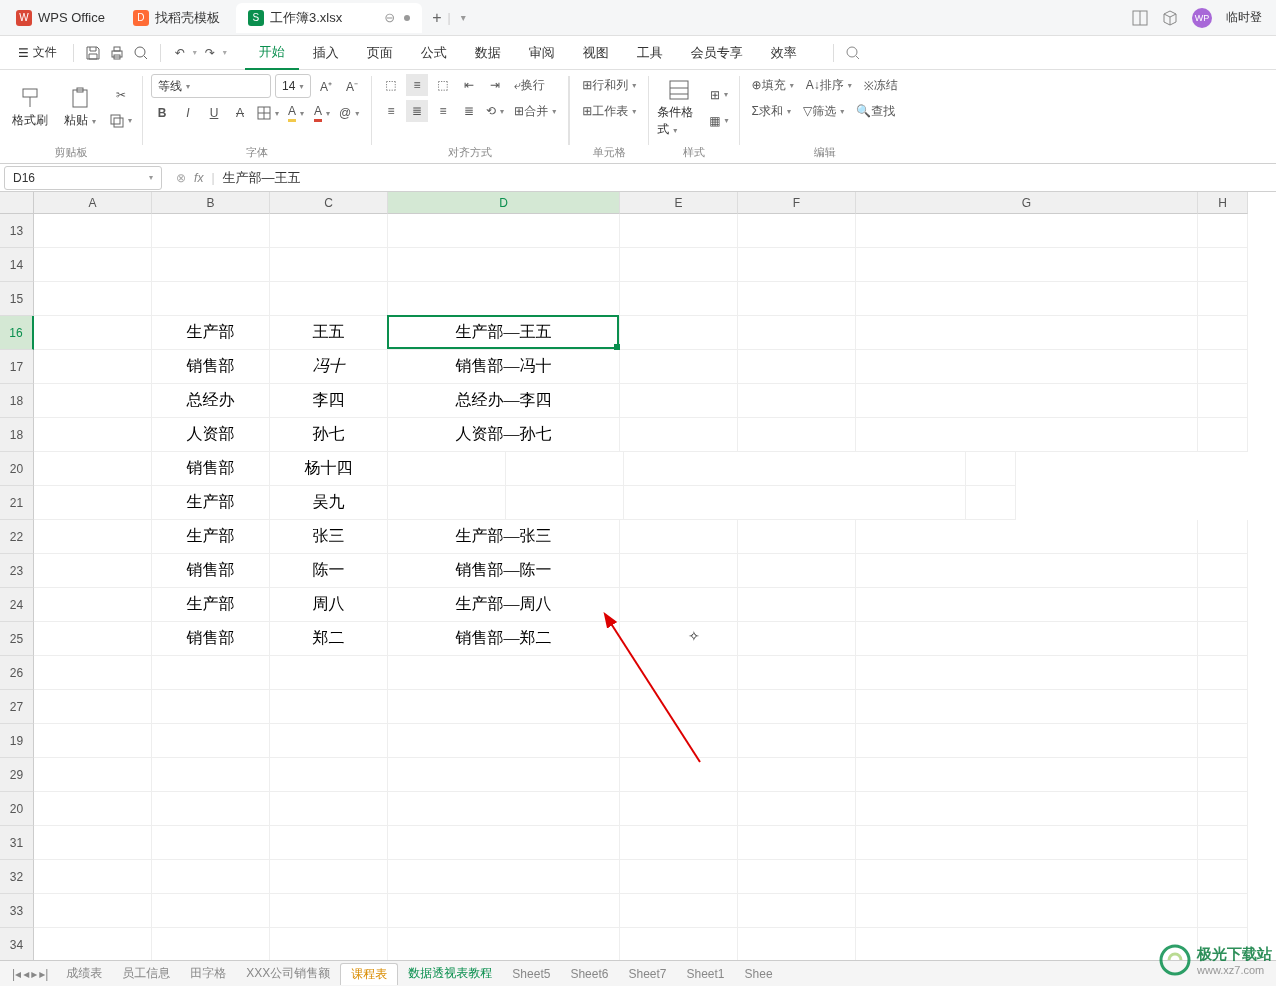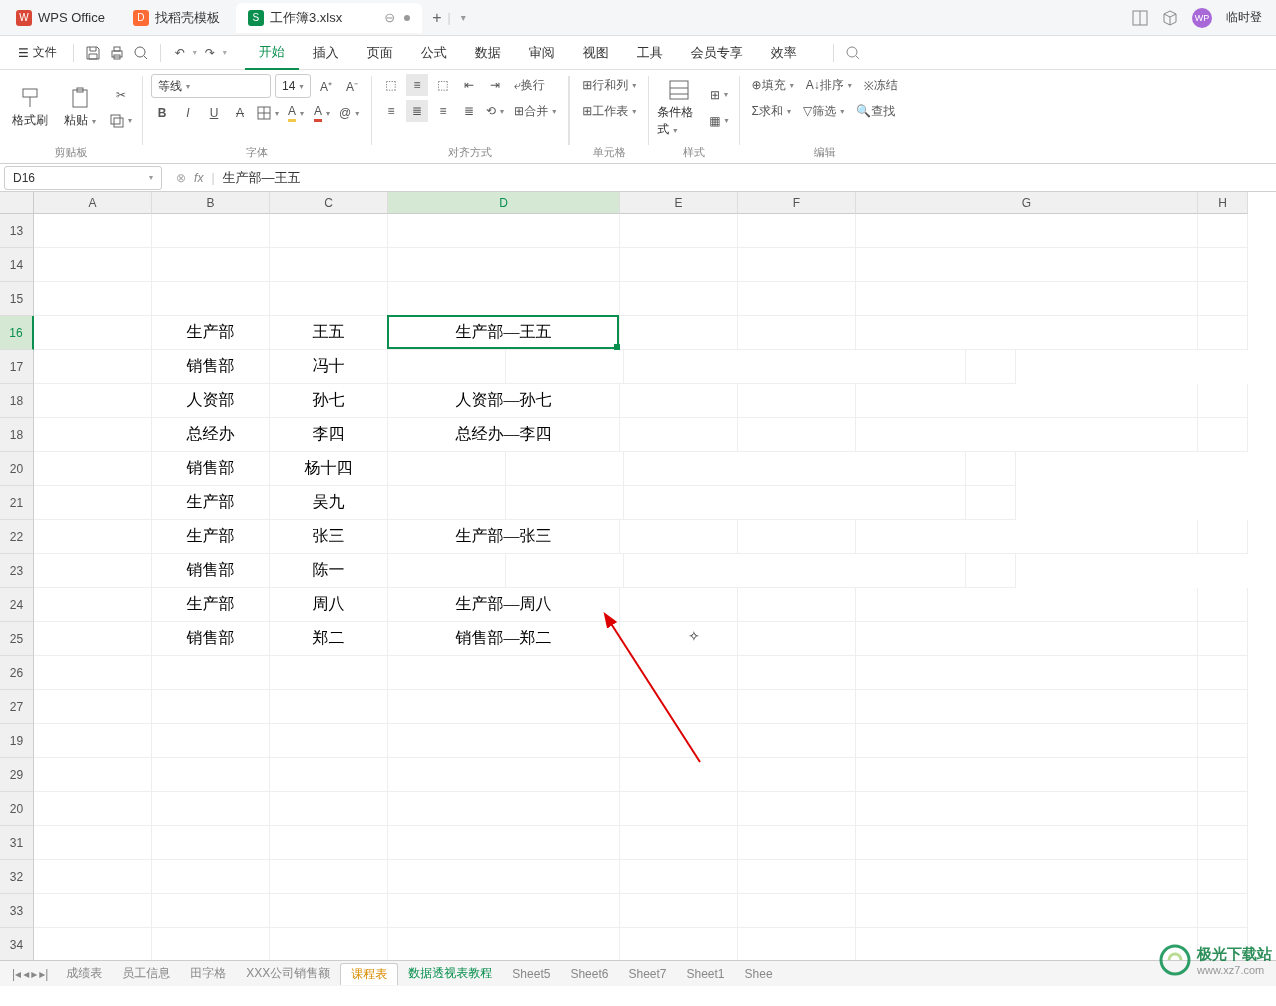--- a/index.html
+++ b/index.html
@@ -413,48 +413,49 @@
         <div class="cell" style="width: 118px;">王五</div>
         <div class="cell" style="width: 232px;">生产部—王五</div>
         <div class="cell" style="width: 118px;"></div>
         <div class="cell" style="width: 118px;"></div>
         <div class="cell" style="width: 342px;"></div>
         <div class="cell" style="width: 50px;"></div>
       </div>
       <div class="crow">
         <div class="cell" style="width: 118px;"></div>
         <div class="cell" style="width: 118px;">销售部</div>
-        <div class="cell" style="width: 118px;">冯十</div>
+        <div class="cell" style="width: 118px; font-style: italic;">冯十</div>
+        <div class="cell" style="width: 232px;">销售部—冯十</div>
+        <div class="cell" style="width: 118px;"></div>
+        <div class="cell" style="width: 118px;"></div>
+        <div class="cell" style="width: 342px;"></div>
+        <div class="cell" style="width: 50px;"></div>
+      </div>
+      <div class="crow">
+        <div class="cell" style="width: 118px;"></div>
+        <div class="cell" style="width: 118px;">总经办</div>
+        <div class="cell" style="width: 118px;">李四</div>
+        <div class="cell" style="width: 232px;">总经办—李四</div>
         <div class="cell" style="width: 118px;"></div>
         <div class="cell" style="width: 118px;"></div>
         <div class="cell" style="width: 342px;"></div>
         <div class="cell" style="width: 50px;"></div>
       </div>
       <div class="crow">
         <div class="cell" style="width: 118px;"></div>
         <div class="cell" style="width: 118px;">人资部</div>
         <div class="cell" style="width: 118px;">孙七</div>
         <div class="cell" style="width: 232px;">人资部—孙七</div>
         <div class="cell" style="width: 118px;"></div>
         <div class="cell" style="width: 118px;"></div>
         <div class="cell" style="width: 342px;"></div>
         <div class="cell" style="width: 50px;"></div>
       </div>
       <div class="crow">
         <div class="cell" style="width: 118px;"></div>
-        <div class="cell" style="width: 118px;">总经办</div>
-        <div class="cell" style="width: 118px;">李四</div>
-        <div class="cell" style="width: 232px;">总经办—李四</div>
-        <div class="cell" style="width: 118px;"></div>
-        <div class="cell" style="width: 118px;"></div>
-        <div class="cell" style="width: 342px;"></div>
-        <div class="cell" style="width: 50px;"></div>
-      </div>
-      <div class="crow">
-        <div class="cell" style="width: 118px;"></div>
         <div class="cell" style="width: 118px;">销售部</div>
         <div class="cell" style="width: 118px;">杨十四</div>
         <div class="cell" style="width: 118px;"></div>
         <div class="cell" style="width: 118px;"></div>
         <div class="cell" style="width: 342px;"></div>
         <div class="cell" style="width: 50px;"></div>
       </div>
       <div class="crow">
         <div class="cell" style="width: 118px;"></div>
         <div class="cell" style="width: 118px;">生产部</div>
@@ -471,20 +472,21 @@
         <div class="cell" style="width: 232px;">生产部—张三</div>
         <div class="cell" style="width: 118px;"></div>
         <div class="cell" style="width: 118px;"></div>
         <div class="cell" style="width: 342px;"></div>
         <div class="cell" style="width: 50px;"></div>
       </div>
       <div class="crow">
         <div class="cell" style="width: 118px;"></div>
         <div class="cell" style="width: 118px;">销售部</div>
         <div class="cell" style="width: 118px;">陈一</div>
+        <div class="cell" style="width: 232px;">销售部—陈一</div>
         <div class="cell" style="width: 118px;"></div>
         <div class="cell" style="width: 118px;"></div>
         <div class="cell" style="width: 342px;"></div>
         <div class="cell" style="width: 50px;"></div>
       </div>
       <div class="crow">
         <div class="cell" style="width: 118px;"></div>
         <div class="cell" style="width: 118px;">生产部</div>
         <div class="cell" style="width: 118px;">周八</div>
         <div class="cell" style="width: 232px;">生产部—周八</div>

